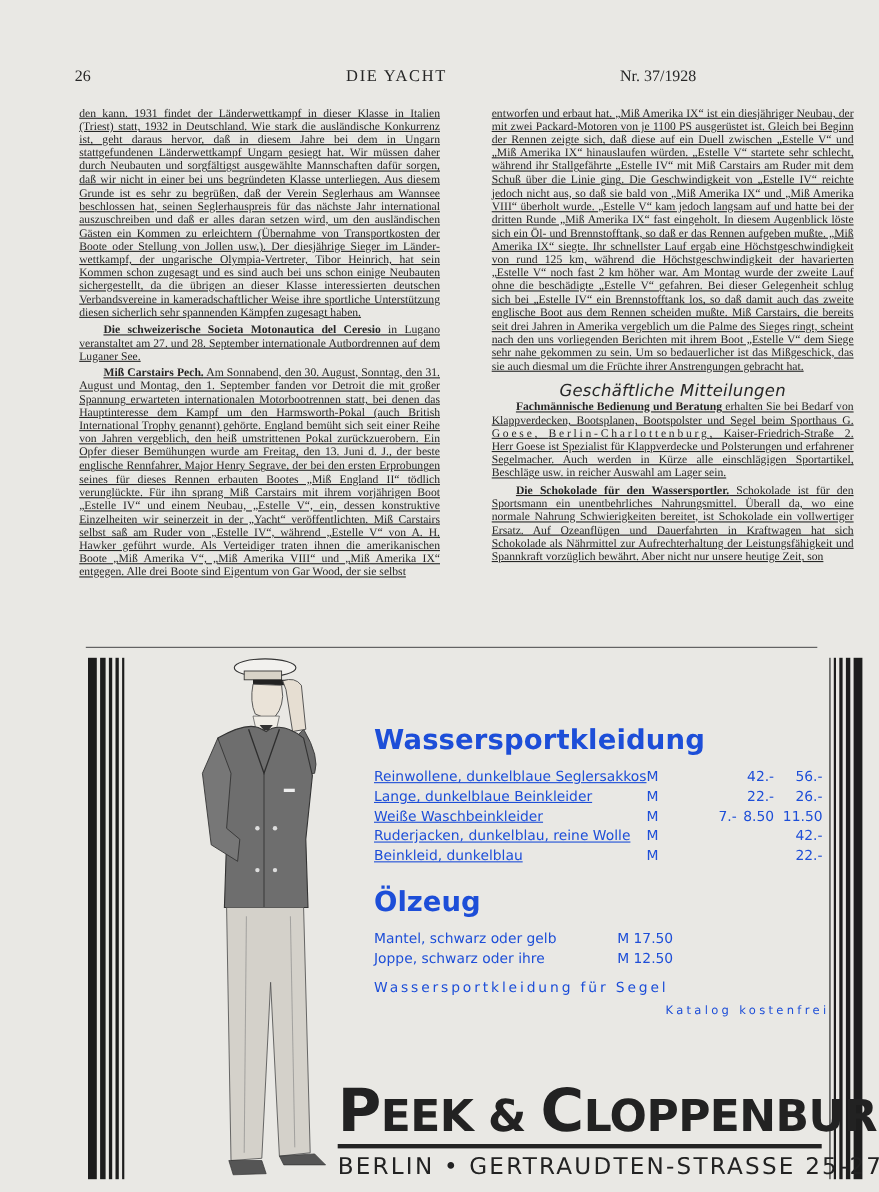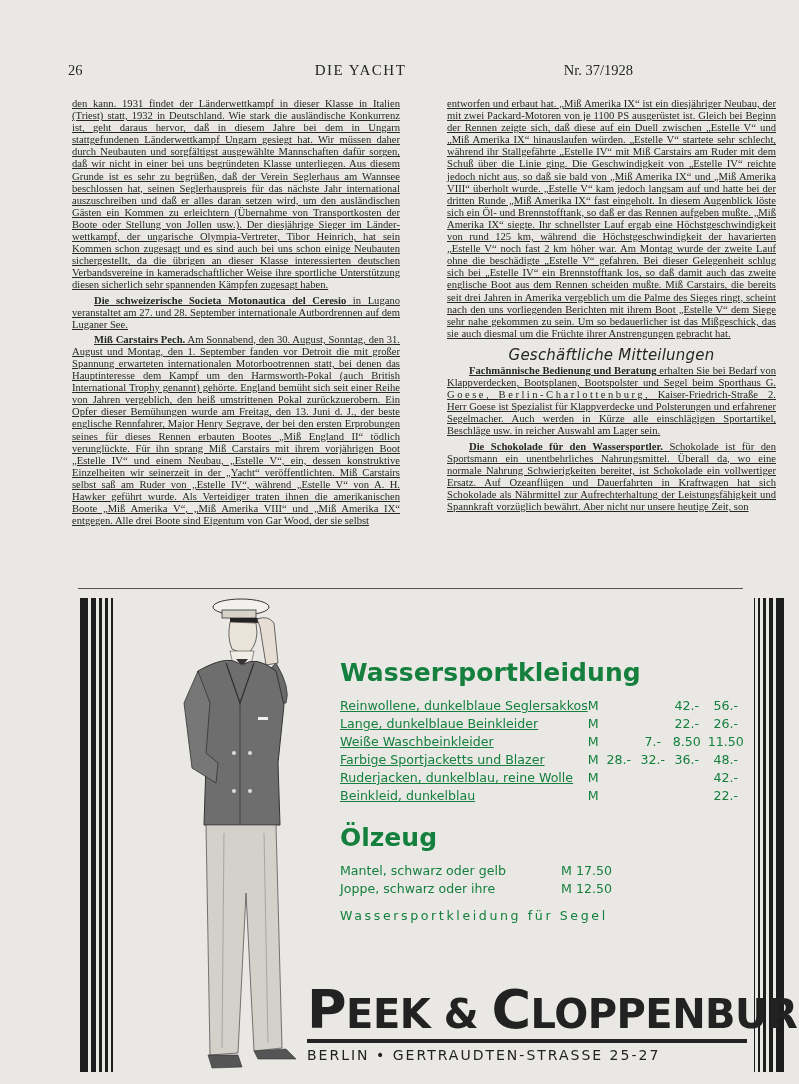--- a/index.html
+++ b/index.html
@@ -31,43 +31,43 @@
   
   .ad { position: absolute; left: 78px; top: 552px; width: 714px; height: 500px; }
   .ad-top-rule { position: absolute; left: 0; top: 0; width: 665px; height: 1px; background: #555; }
   .stripes-left { position: absolute; left: 2px; top: 10px; height: 474px; width: 40px; }
   .stripes-right { position: absolute; left: 676px; top: 10px; height: 474px; width: 40px; }
   .stripe { position: absolute; top: 0; bottom: 0; background: #1d1d1d; }
 
   .figure { position: absolute; left: 48px; top: 5px; width: 190px; height: 478px; }
 
   .ad-content { position: absolute; left: 262px; top: 70px; width: 420px;
-    font-family: "DejaVu Sans", "Liberation Sans", sans-serif; color: #15803d; }
+    font-family: "DejaVu Sans", "Liberation Sans", sans-serif; color: #1d4ed8; }
   .ad-h1 { font-size: 25px; font-weight: bold; letter-spacing: 0.1px; margin: 0 0 10px; }
   .price-table { border-collapse: collapse; font-size: 12.6px; }
   .price-table td { padding: 1px 0; line-height: 16px; white-space: nowrap; }
   .price-table td.item { width: 246px; text-decoration: underline; }
   .price-table td.m { width: 14px; }
-  .price-table td.p { text-align: center; width: 34px; }
+  .price-table td.p { text-align: right; width: 34px; }
   .price-table td.p.last { width: 44px; }
   .ad-h2 { font-size: 25px; font-weight: bold; margin: 18px 0 10px; }
   .oil-table { border-collapse: collapse; font-size: 12.6px; }
   .oil-table td { padding: 1px 0; line-height: 16px; white-space: nowrap; }
   .oil-table td.item { width: 168px; }
   .oil-table td.mid { width: 34px; text-align: right; }
   .oil-table td.price { width: 70px; text-align: right; }
   .damen { font-size: 12.6px; letter-spacing: 2.6px; margin-top: 10px; }
   .katalog { font-size: 10.5px; letter-spacing: 3px; text-align: right; margin-top: 8px; margin-right: 6px; }
 
   .brand { position: absolute; left: 229px; top: 400px; width: 440px;
     font-family: "DejaVu Sans", "Liberation Sans", sans-serif; color: #222; }
   .brand-name { font-size: 40px; font-weight: bold; letter-spacing: -0.5px; line-height: 44px; white-space: nowrap; }
   .brand-name .big { font-size: 54px; }
   .brand-rule { height: 4px; background: #232323; margin: 3px 0 4px; width: 440px; }
-  .brand-addr { font-size: 14px; letter-spacing: 2px; white-space: nowrap; }
+  .brand-addr { font-size: 21px; letter-spacing: 2px; white-space: nowrap; }
 
   .watermark { position: absolute; right: 10px; bottom: 6px;
     font-family: "DejaVu Sans", "Liberation Sans", sans-serif; font-size: 12px; color: #fff;
     text-shadow: 0 0 2px #000, 0 0 1px #000, 1px 1px 1px #000; }
 </style>
 </head>
 <body>
 
 <div class="page">
 
@@ -164,28 +164,20 @@
           </tr>
           <tr>
             <td class="item">Weiße Waschbeinkleider</td>
             <td class="m">M</td>
             <td class="p"></td>
             <td class="p">7.-</td>
             <td class="p">8.50</td>
             <td class="p last">11.50</td>
           </tr>
           <tr>
-            <td class="item">Farbige Sportjacketts und Blazer</td>
-            <td class="m">M</td>
-            <td class="p">28.-</td>
-            <td class="p">32.-</td>
-            <td class="p">36.-</td>
-            <td class="p last">48.-</td>
-          </tr>
-          <tr>
             <td class="item">Ruderjacken, dunkelblau, reine Wolle</td>
             <td class="m">M</td>
             <td class="p"></td>
             <td class="p"></td>
             <td class="p"></td>
             <td class="p last">42.-</td>
           </tr>
           <tr>
             <td class="item">Beinkleid, dunkelblau</td>
             <td class="m">M</td>
@@ -207,20 +199,21 @@
           </tr>
           <tr>
             <td class="item">Joppe, schwarz oder ihre</td>
             <td class="mid"></td>
             <td class="price">M 12.50</td>
           </tr>
         </tbody>
       </table>
 
       <div class="damen">Wassersportkleidung für Segel</div>
+      <div class="katalog">Katalog kostenfrei</div>
     </div>
 
     <div class="brand">
       <div class="brand-name"><span class="big">P</span><span>EEK &amp; </span><span class="big">C</span><span>LOPPENBURG</span></div>
       <div class="brand-rule"></div>
       <div class="brand-addr">BERLIN • GERTRAUDTEN-STRASSE 25-27</div>
     </div>
   </div>
 
   <div class="watermark">© yachtsportmuseum.de</div>

